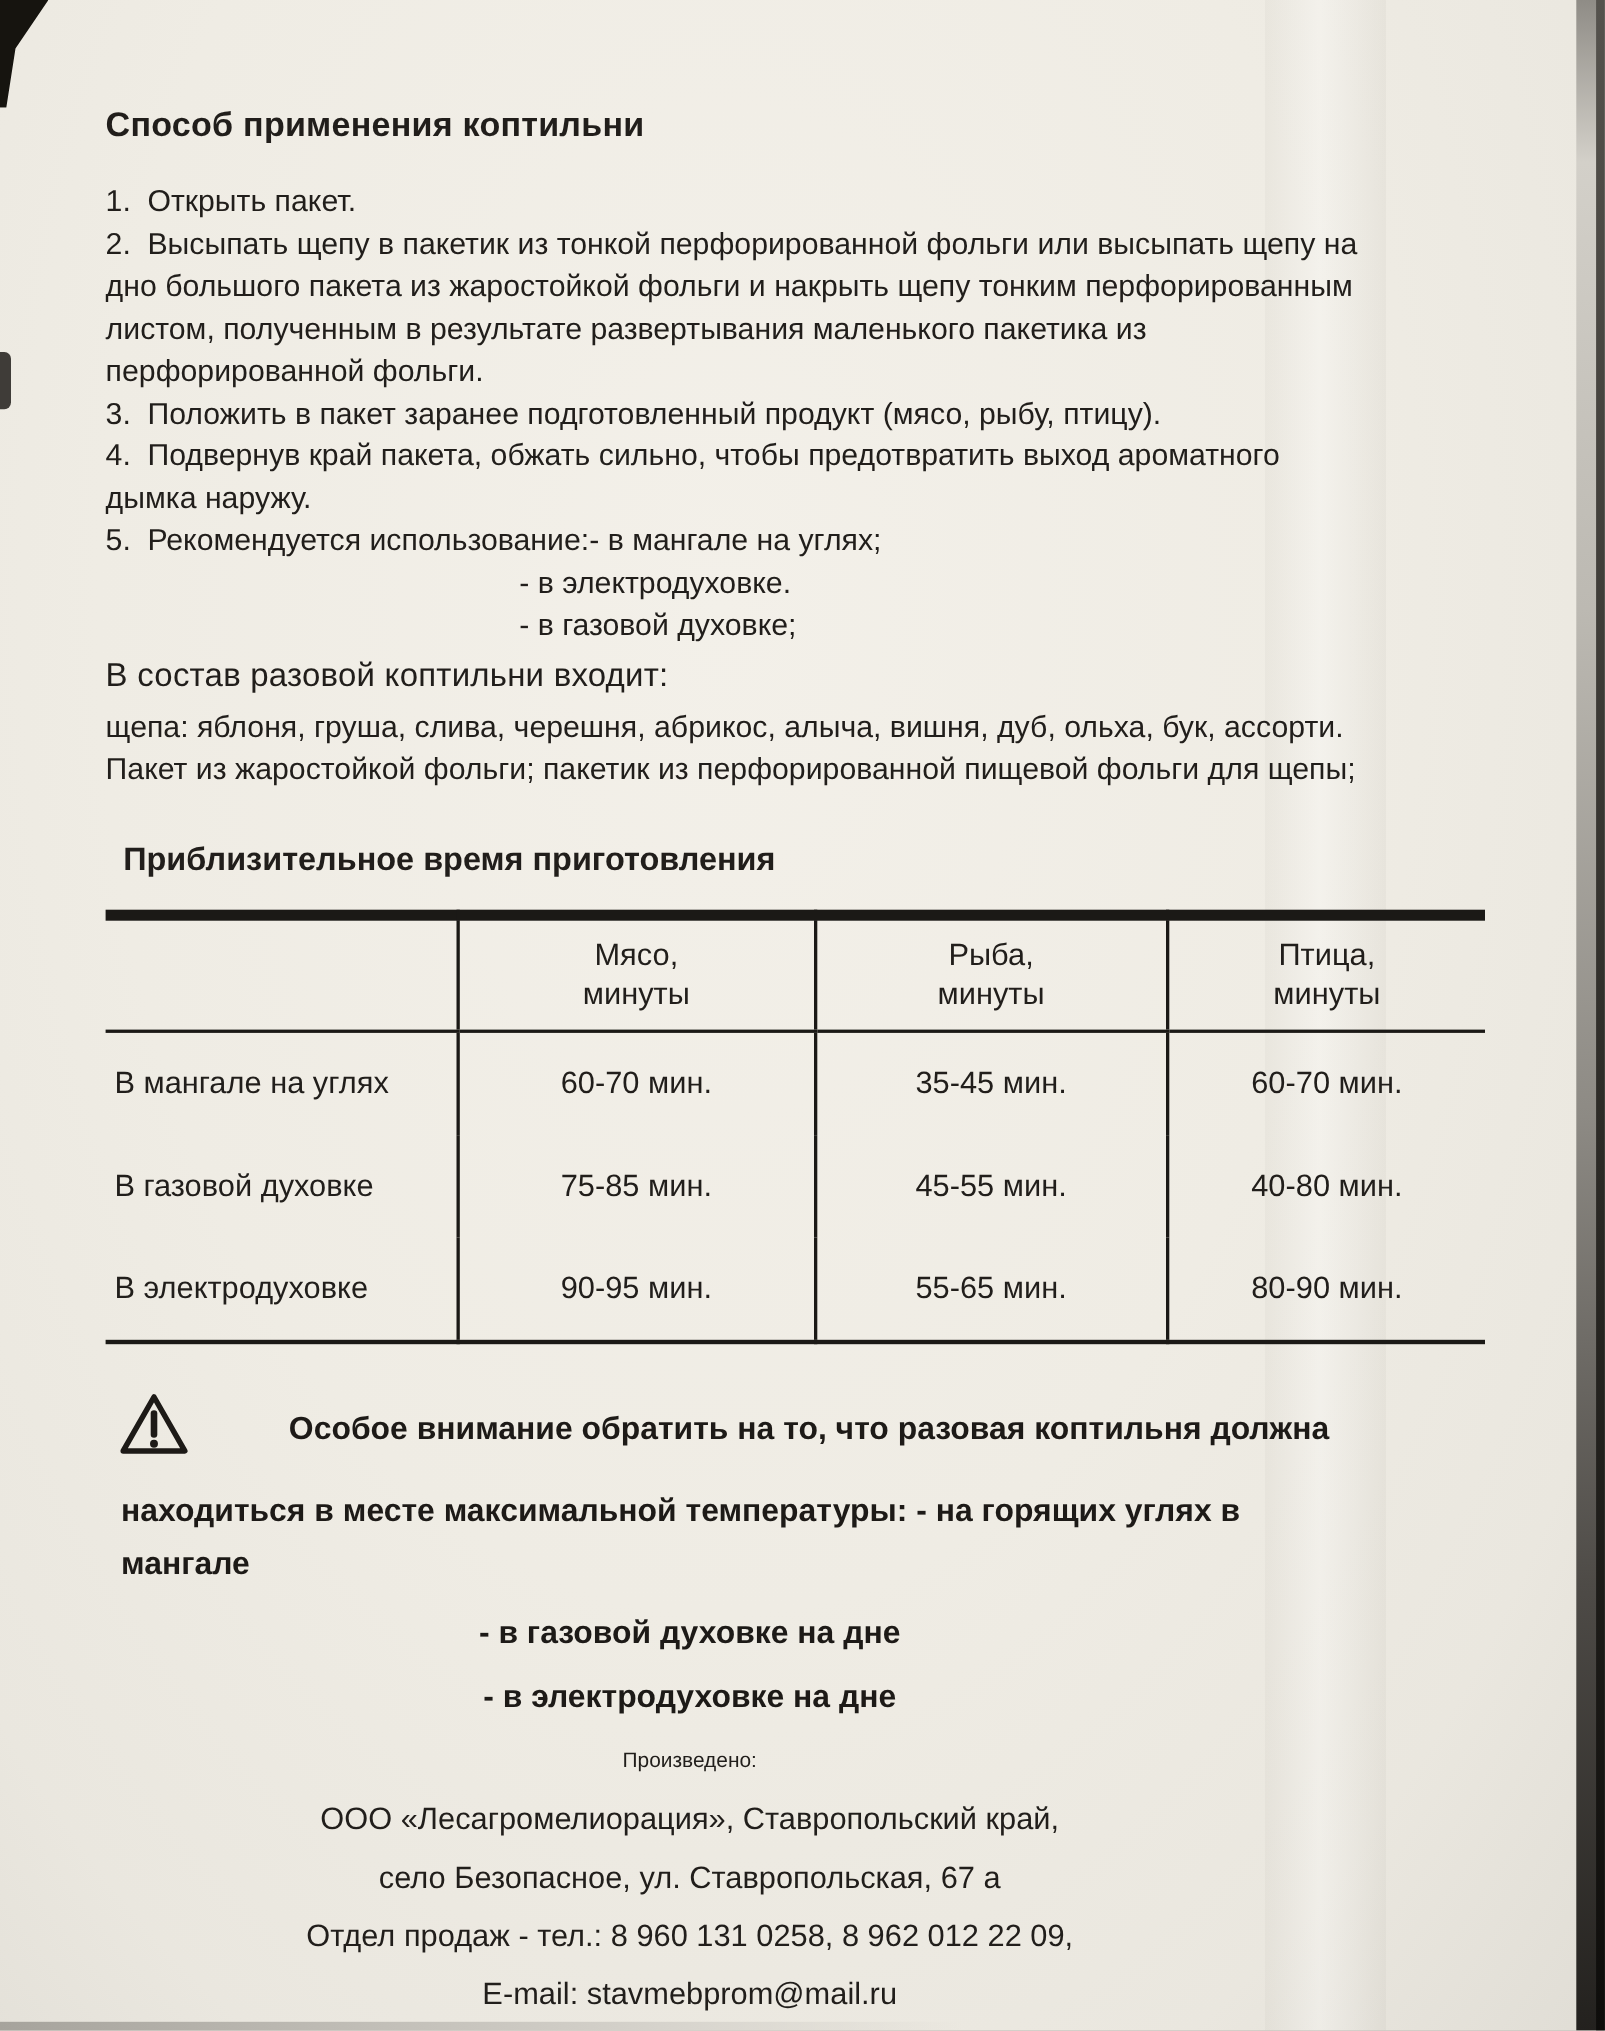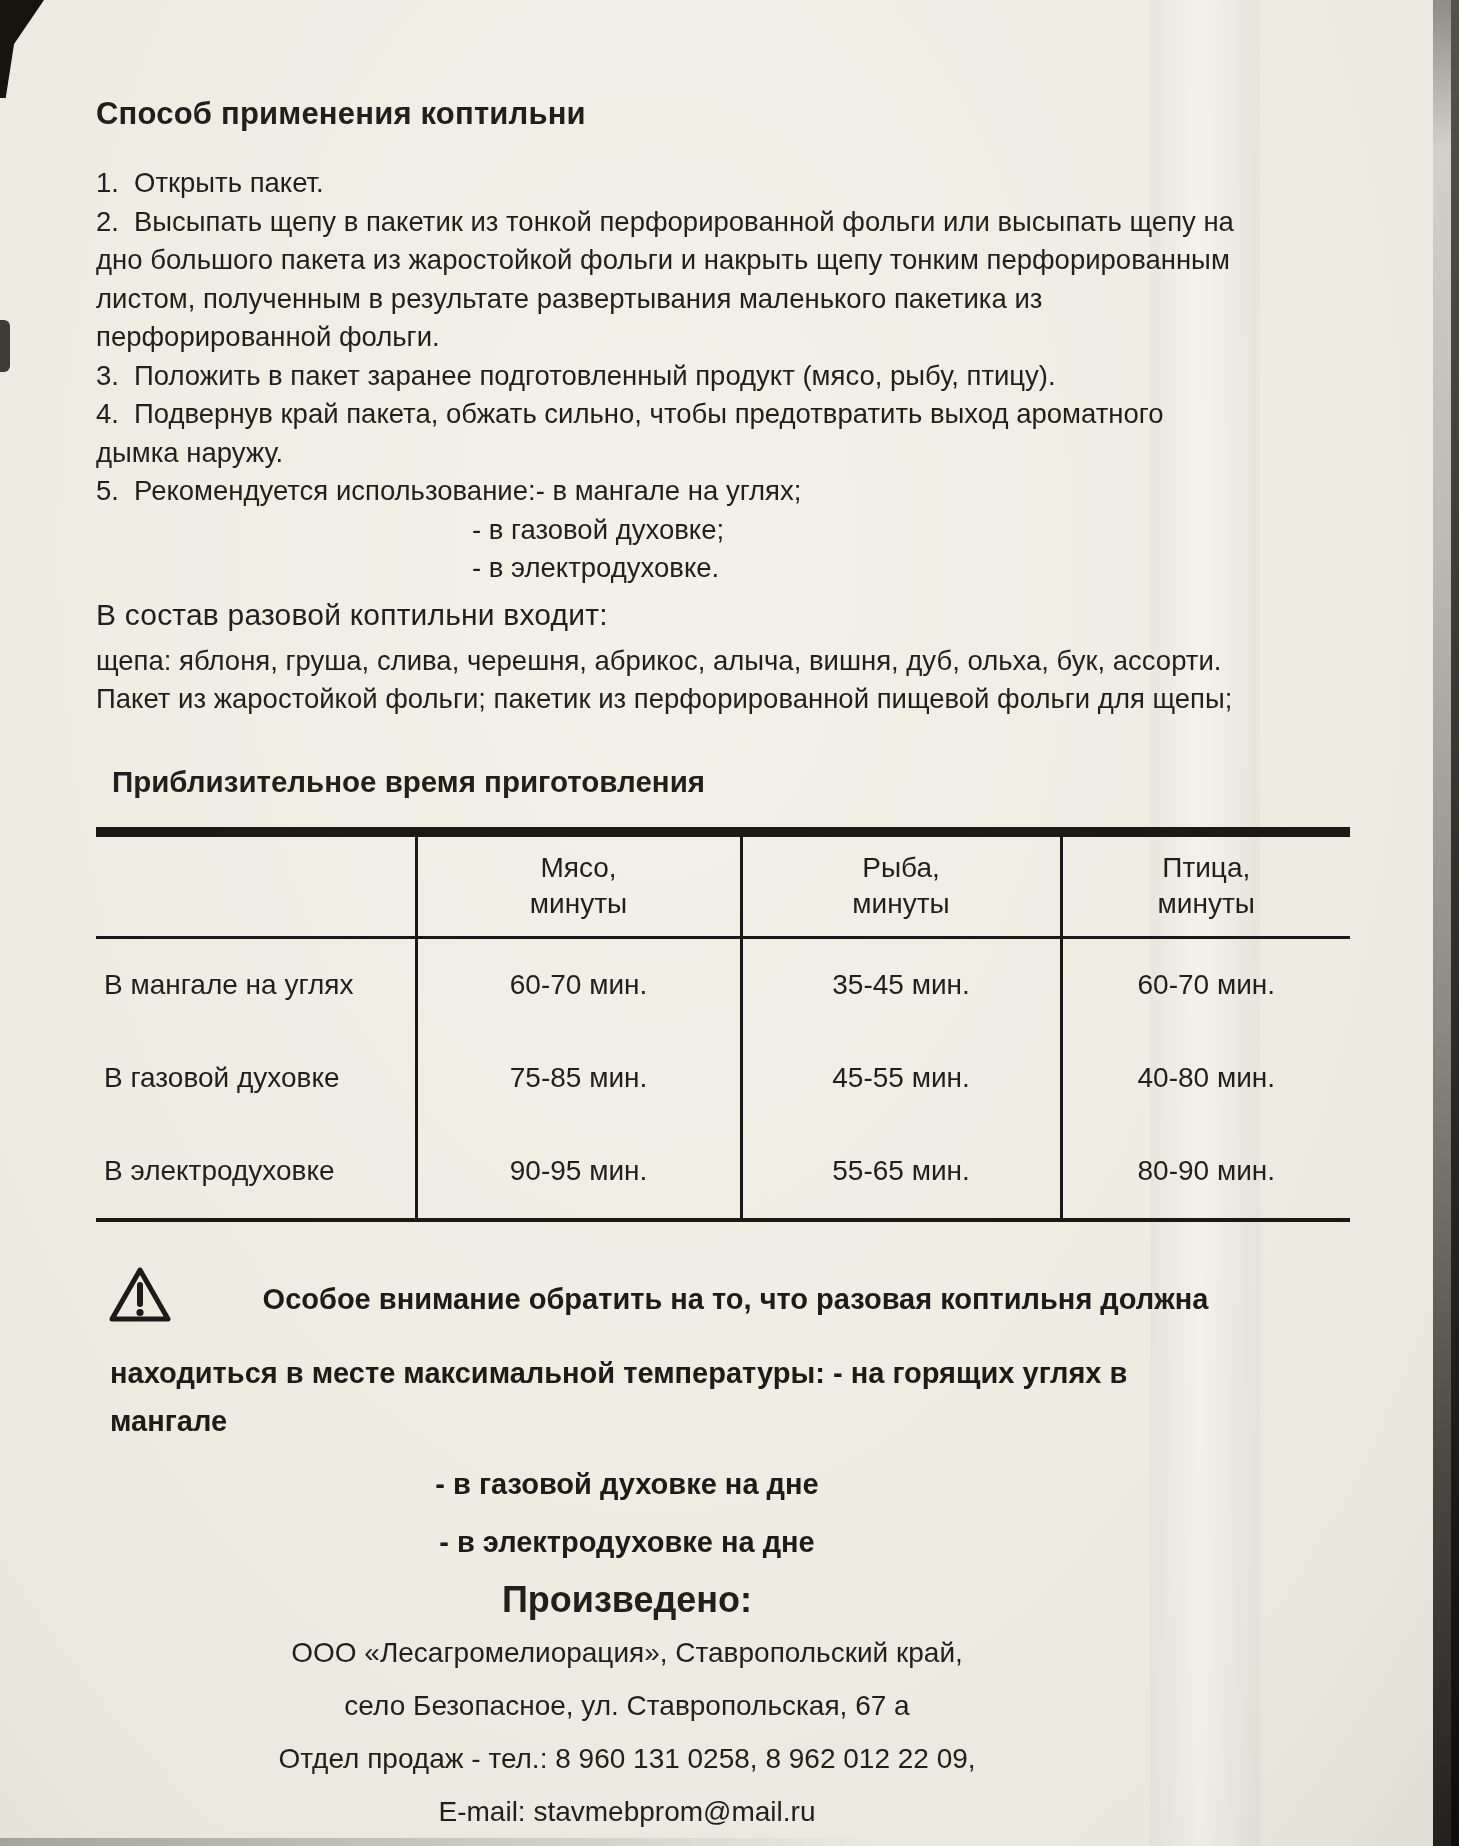--- a/index.html
+++ b/index.html
@@ -53,21 +53,21 @@
   .cook th:not(:first-child),.cook td:not(:first-child){border-left:3px solid #1b1916;}
   .cook thead th{border-bottom:3px solid #1b1916;}
   .cook td.rowlabel{text-align:left;padding-left:8px;}
   .warning{margin-top:44px;font-weight:bold;font-size:29px;color:#1d1a17;}
   .warn-row{display:flex;align-items:flex-start;gap:23px;}
   .warn-icon{flex:0 0 64px;width:64px;margin-left:12px;}
   .warn-line1{flex:1;text-align:center;padding-left:30px;padding-top:14px;line-height:38px;}
   .warn-line2{margin-top:18px;padding-left:14px;line-height:48px;}
   .warn-line3,.warn-line4{text-align:center;padding-right:88px;margin-top:20px;line-height:38px;}
   .producer{margin-top:12px;width:1062px;text-align:center;font-size:28px;line-height:53px;}
-  .producer-heading{font-weight:bold;font-size:36px;text-align:center;}
+  .producer-heading{font-weight:normal;font-size:19px;text-align:center;}
 </style>
 </head>
 <body>
 
 <div class="paper">
   <div class="crease"></div>
   <div class="corner-tl"></div>
   <div class="edge-right"></div>
   <div class="edge-right-line"></div>
   <div class="edge-bottom"></div>
@@ -86,22 +86,22 @@
       </div>
       <div class="step">
         <span class="num">3.</span><span class="txt">Положить в пакет заранее подготовленный продукт (мясо, рыбу, птицу).</span>
       </div>
       <div class="step">
         <span class="num">4.</span><span class="txt">Подвернув край пакета, обжать сильно, чтобы предотвратить выход ароматного дымка наружу.</span>
       </div>
       <div class="step">
         <span class="num">5.</span><span class="txt label">Рекомендуется использование:</span><span>- в мангале на углях;</span>
       </div>
+      <div class="opt-row">- в электродуховке.</div>
       <div class="opt-row">- в газовой духовке;</div>
-      <div class="opt-row">- в электродуховке.</div>
     </div>
 
     <div class="comp-heading">В состав разовой коптильни входит:</div>
     <div class="comp-line">щепа: яблоня, груша, слива, черешня, абрикос, алыча, вишня, дуб, ольха, бук, ассорти.</div>
     <div class="comp-line">Пакет из жаростойкой фольги; пакетик из перфорированной пищевой фольги для щепы;</div>
 
     <div class="table-title">Приблизительное время приготовления</div>
 
     <table class="cook">
       <colgroup>

